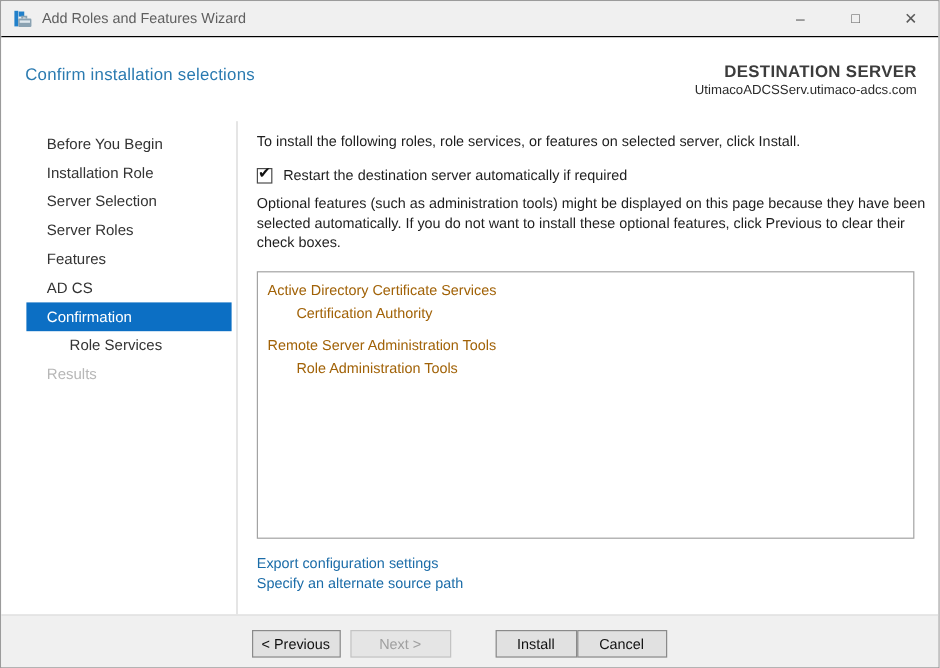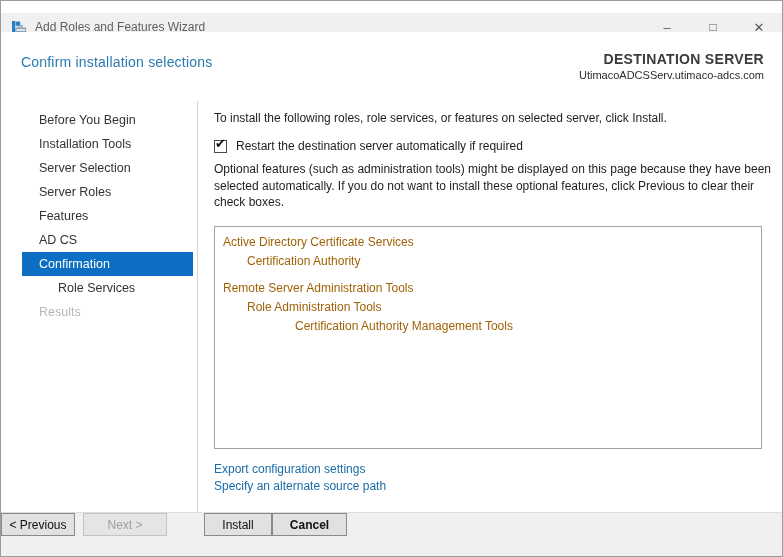--- a/index.html
+++ b/index.html
@@ -12,23 +12,23 @@
   }
   .window {
     position: relative;
     width: 783px; height: 557px;
     background: #fff;
     border: 1px solid #9b9b9b;
     overflow: hidden;
   }
   
   .titlebar {
-    position: absolute; top: 12px; left: 0; right: 0; height: 30px;
+    position: absolute; top: 0; left: 0; right: 0; height: 30px;
     background: #f0f0f0;
-    border-bottom: 6px solid #000000;
+    border-bottom: 1px solid #000000;
   }
   .titlebar .app-icon {
     position: absolute; left: 10px; top: 7px; width: 16px; height: 16px;
   }
   .titlebar .title-text {
     position: absolute; left: 34px; top: 0; line-height: 29px;
     font-size: 12px; color: #5f5f5f;
   }
   .win-controls {
     position: absolute; right: 0; top: 0; height: 29px; display: flex;
@@ -80,32 +80,32 @@
   .tree-item { line-height: 19px; white-space: nowrap; color: #a16207; }
   .tree-item.group-start { margin-top: 8px; }
   .links { position: absolute; left: 15px; top: 360px; }
   .link {
     display: block; color: #1b6ca8; text-decoration: none; line-height: 17px; cursor: pointer;
   }
   
   .footer {
     position: absolute; left: 0; right: 0; bottom: 0; height: 44px;
     background: #f0f0f0; border-top: 1px solid #dcdcdc;
-    display: flex; justify-content: flex-start; align-items: flex-start;
-    padding-top: 0; padding-right: 18px;
+    display: flex; justify-content: center; align-items: flex-start;
+    padding-top: 12px; padding-right: 18px;
   }
   .btn {
     height: 23px; font-size: 12px; font-family: inherit;
     background: #e1e1e1; border: 1px solid #8a8a8a; color: #111;
     text-align: center; line-height: 20px; cursor: default;
   }
   .btn:nth-child(1) { width: 74px; margin-right: 8px; }
   .btn:nth-child(2) { width: 84px; margin-right: 37px; }
   .btn:nth-child(3) { width: 68px; }
-  .btn:nth-child(4) { width: 75px; font-weight: bold; }
+  .btn:nth-child(4) { width: 75px; }
   .btn.disabled { border-color: #c3c3c3; color: #a0a0a0; background: #e5e5e5; }
 </style>
 </head>
 <body>
 
 <div class="window">
 
   <div class="titlebar">
     <span class="app-icon">
       <svg width="16" height="16" viewBox="0 0 16 16">
@@ -127,21 +127,21 @@
   <div class="header">
     <div class="page-title">Confirm installation selections</div>
     <div class="dest-block">
       <div class="dest-label">DESTINATION SERVER</div>
       <div class="dest-server">UtimacoADCSServ.utimaco-adcs.com</div>
     </div>
   </div>
 
   <div class="sidebar">
       <div class="nav-item">Before You Begin</div>
-      <div class="nav-item">Installation Tools</div>
+      <div class="nav-item">Installation Role</div>
       <div class="nav-item">Server Selection</div>
       <div class="nav-item">Server Roles</div>
       <div class="nav-item">Features</div>
       <div class="nav-item">AD CS</div>
       <div class="nav-item selected">Confirmation</div>
       <div class="nav-item indent">Role Services</div>
       <div class="nav-item disabled">Results</div>
     </div>
 
   <div class="content">
@@ -154,21 +154,20 @@
       <span>Restart the destination server automatically if required</span>
     </div>
 
     <div class="optional-note">Optional features (such as administration tools) might be displayed on this page because they have been selected automatically. If you do not want to install these optional features, click Previous to clear their check boxes.</div>
 
     <div class="selection-box">
         <div class="tree-item" style="padding-left: 8px;">Active Directory Certificate Services</div>
         <div class="tree-item" style="padding-left: 32px;">Certification Authority</div>
         <div class="tree-item group-start" style="padding-left: 8px;">Remote Server Administration Tools</div>
         <div class="tree-item" style="padding-left: 32px;">Role Administration Tools</div>
-        <div class="tree-item" style="padding-left: 80px;">Certification Authority Management Tools</div>
       </div>
 
     <div class="links">
         <a class="link">Export configuration settings</a>
         <a class="link">Specify an alternate source path</a>
       </div>
   </div>
 
   <div class="footer">
       <button class="btn">&lt; Previous</button>

